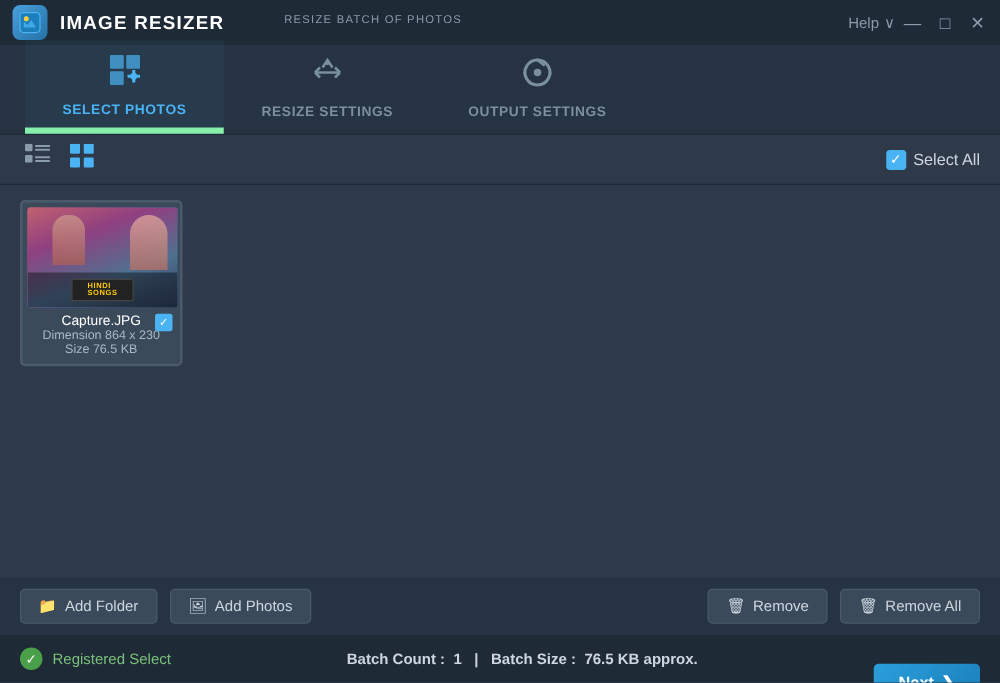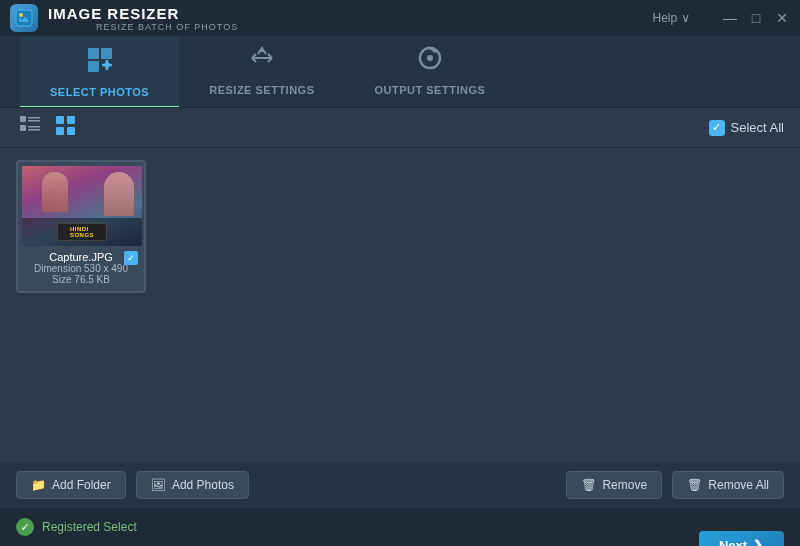--- a/index.html
+++ b/index.html
@@ -35,38 +35,38 @@
       background: linear-gradient(135deg, #4a9fdb, #2472a8);
       border-radius: 6px;
       display: flex;
       align-items: center;
       justify-content: center;
       font-size: 14px;
       color: white;
     }
     .app-title-block {
       display: flex;
-      flex-direction: column;
+      flex-direction: row;
     }
     .app-title {
       font-size: 15px;
       font-weight: 700;
       color: #ffffff;
       letter-spacing: 1px;
     }
     .app-subtitle {
       font-size: 9px;
       color: #8a9baa;
       letter-spacing: 1px;
       padding-left: 48px;
     }
     .titlebar-right {
       display: flex;
       align-items: center;
-      gap: 32px;
+      gap: 6px;
     }
     .help-btn {
       font-size: 12px;
       color: #8a9baa;
       cursor: pointer;
       display: flex;
       align-items: center;
       gap: 4px;
     }
     .win-controls {
@@ -100,21 +100,21 @@
       padding: 10px 30px 8px;
       cursor: pointer;
       border-bottom: 3px solid transparent;
       color: #7a8f9f;
       font-size: 11px;
       font-weight: 600;
       letter-spacing: 0.5px;
     }
     .tab.active {
       color: #4ab3f4;
-      border-bottom: 1px solid #86efac;
+      border-bottom: 5px solid #86efac;
       background: rgba(74, 179, 244, 0.06);
     }
     .tab-icon {
       font-size: 22px;
     }
 
     
     .toolbar {
       background: #2e3a4a;
       display: flex;
@@ -422,21 +422,21 @@
         <div style="position:absolute;bottom:0;left:0;right:0;height:28px;background:rgba(0,0,0,0.4);display:flex;align-items:center;justify-content:center;">
           <div style="width:50px;height:18px;background:#222;border:1px solid #444;display:flex;align-items:center;justify-content:center;border-radius:2px;">
             <span style="font-size:6px;color:#ffcc00;font-weight:700;letter-spacing:0.5px;">HINDI<br>SONGS</span>
           </div>
         </div>
         <div style="position:absolute;top:6px;right:8px;width:30px;height:44px;background:linear-gradient(180deg,#e8b0a0,#c07060);border-radius:15px 15px 0 0;opacity:0.7;"></div>
         <div style="position:absolute;top:6px;left:20px;width:26px;height:40px;background:linear-gradient(180deg,#d0a090,#b06050);border-radius:12px 12px 0 0;opacity:0.7;"></div>
       </div>
       <div class="photo-checkbox">✓</div>
       <div class="photo-name">Capture.JPG</div>
-      <div class="photo-dimension">Dimension 530 x 490</div>
+      <div class="photo-dimension">Dimension 864 x 230</div>
       <div class="photo-size">Size 76.5 KB</div>
     </div>
   </div>
 </div>
 
 <div class="action-bar">
   <div class="action-left">
     <button class="action-btn">
       <span>📁</span>
       <span>Add Folder</span>
@@ -456,17 +456,24 @@
       <span>Remove All</span>
     </button>
   </div>
 </div>
 
 <div class="statusbar">
   <div class="status-left">
     <div class="registered-icon">✓</div>
     <span>Registered Select</span>
   </div>
+  <div class="status-center">
+    <span>Batch Count :</span>
+    &nbsp;<span style="color:#cdd6e0;font-weight:600;">1</span>
+    &nbsp;&nbsp;<span>|</span>&nbsp;&nbsp;
+    <span>Batch Size :</span>
+    &nbsp;<span style="color:#cdd6e0;font-weight:600;">76.5 KB approx.</span>
+  </div>
   <button class="next-btn">
     <span>Next</span>
     <span>❯</span>
   </button>
 </div>
 
 </body></html>

